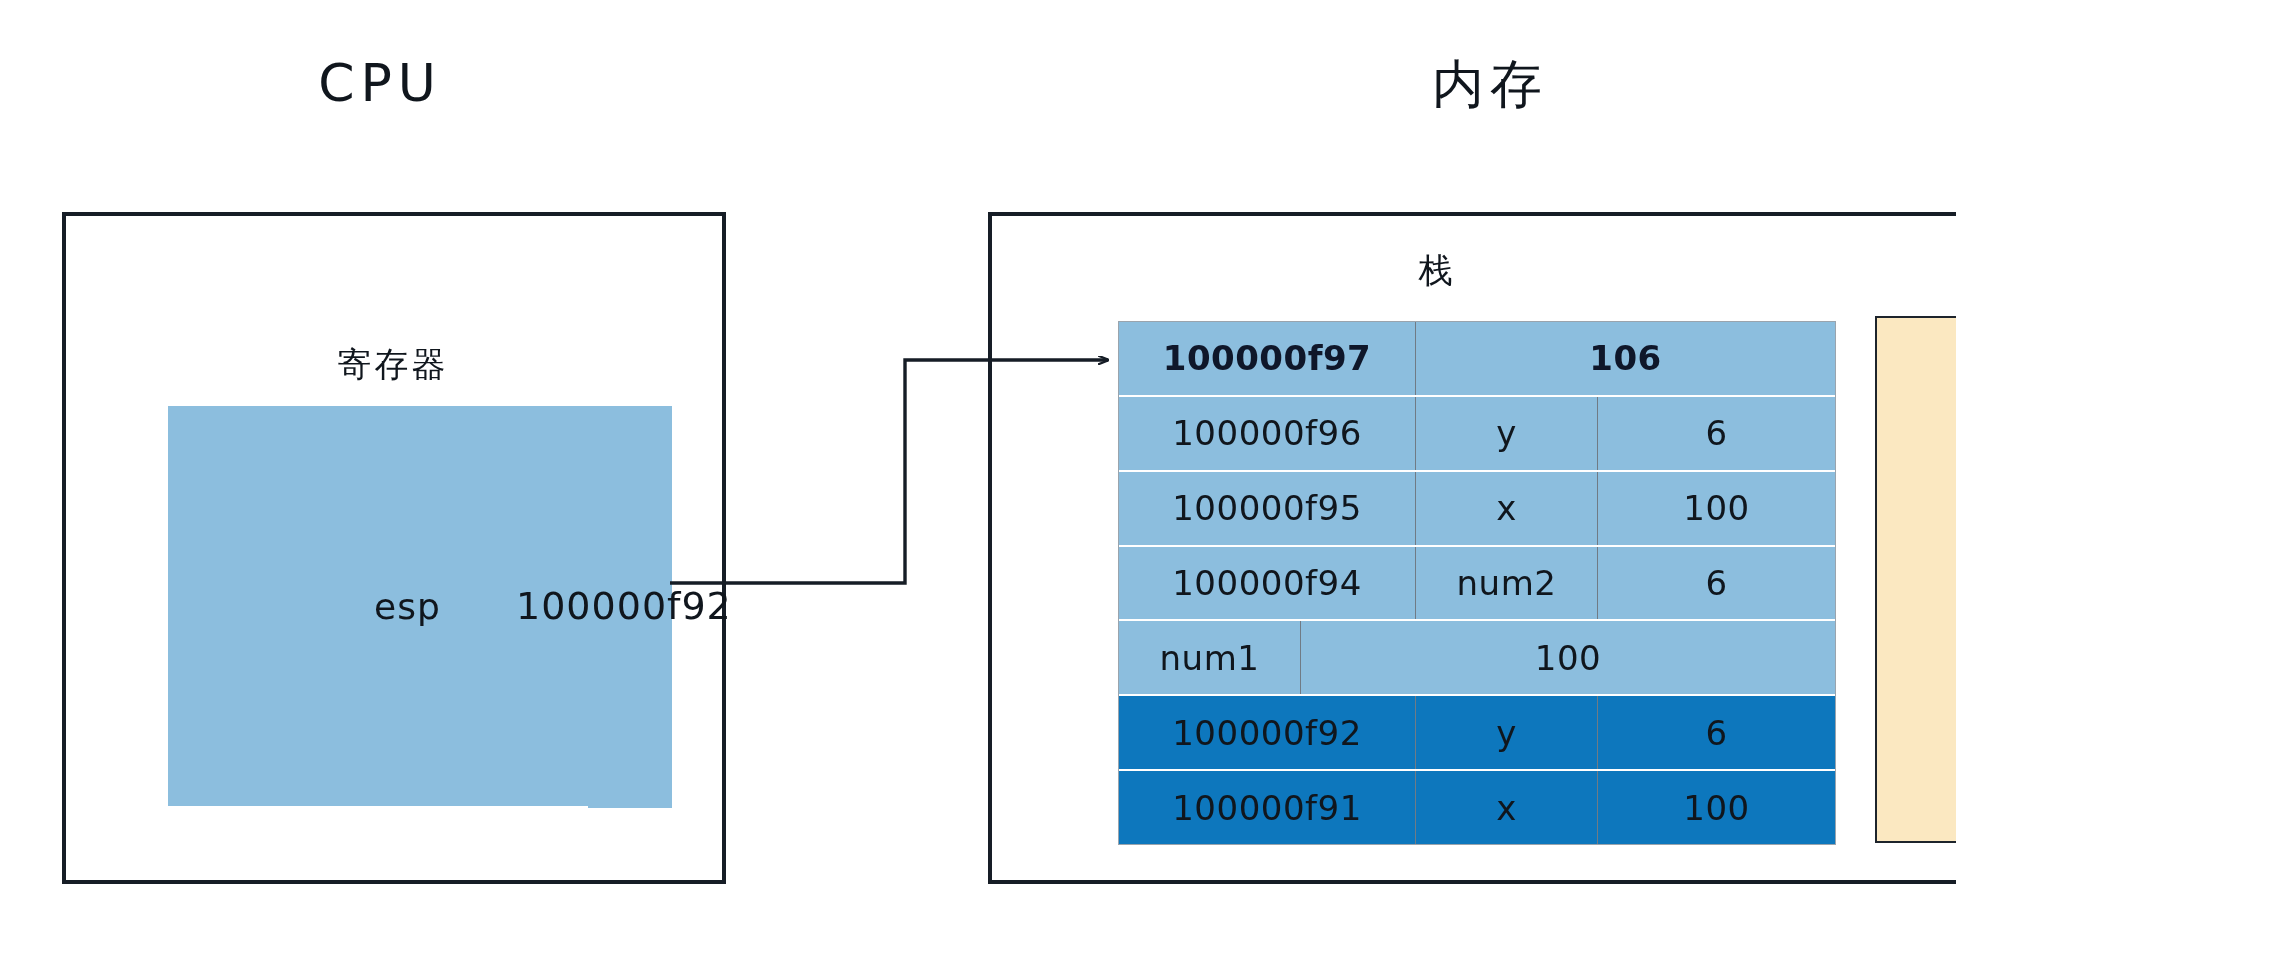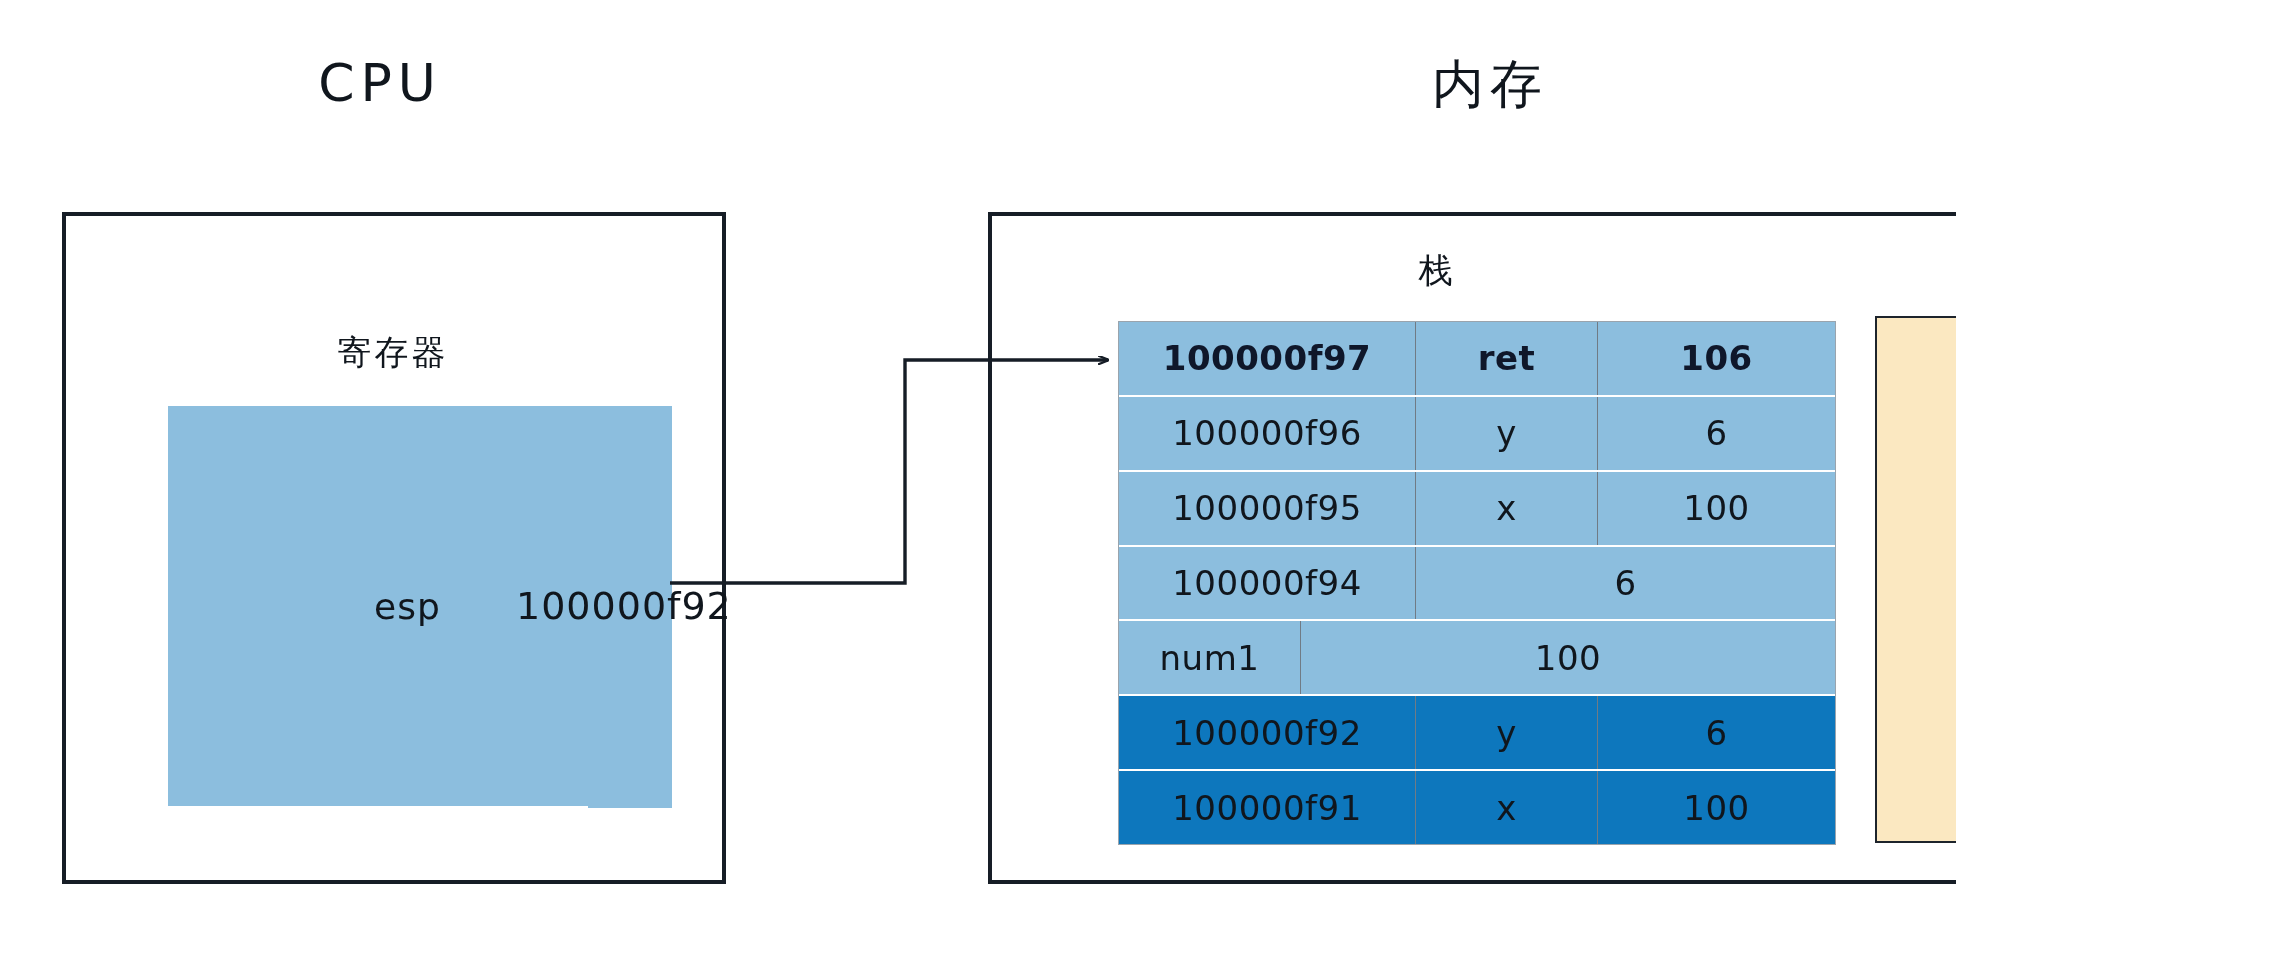--- a/index.html
+++ b/index.html
@@ -33,21 +33,21 @@
   #memory-title{ left: 1340px; top: 42px; width: 300px; letter-spacing: 6px; }
 
   .sub-label {
     position: absolute;
     color: #10161d;
     font-size: 34px;
     white-space: nowrap;
     text-align: center;
     letter-spacing: 3px;
   }
-  #register-label { left: 243px; top: 322px; width: 300px; }
+  #register-label { left: 243px; top: 334px; width: 300px; }
   #stack-label    { left: 1377px; top: 240px; width: 120px; }
   #heap-label     { left: 1972px; top: 240px; width: 120px; }
 
   
   .outer-box {
     position: absolute;
     border: 4px solid #161d26;
     background: transparent;
     box-sizing: border-box;
   }
@@ -186,35 +186,35 @@
     </div>
   </div>
 
   <div class="outer-box" id="memory-box"></div>
   <div class="sub-label" id="stack-label">栈</div>
   <div class="sub-label" id="heap-label">堆</div>
 
   <div id="stack-table">
     <div class="stack-row light white-text">
       <div class="cell addr">100000f97</div>
-      <div class="cell name">ret</div>
       <div class="cell val">106</div>
     </div>
     <div class="stack-row light">
       <div class="cell addr">100000f96</div>
       <div class="cell name">y</div>
       <div class="cell val">6</div>
     </div>
     <div class="stack-row light">
       <div class="cell addr">100000f95</div>
       <div class="cell name">x</div>
       <div class="cell val">100</div>
     </div>
     <div class="stack-row light">
       <div class="cell addr">100000f94</div>
+      <div class="cell name">num2</div>
       <div class="cell val">6</div>
     </div>
     <div class="stack-row light">
       <div class="cell name">num1</div>
       <div class="cell val">100</div>
     </div>
     <div class="stack-row dark">
       <div class="cell addr">100000f92</div>
       <div class="cell name">y</div>
       <div class="cell val">6</div>

